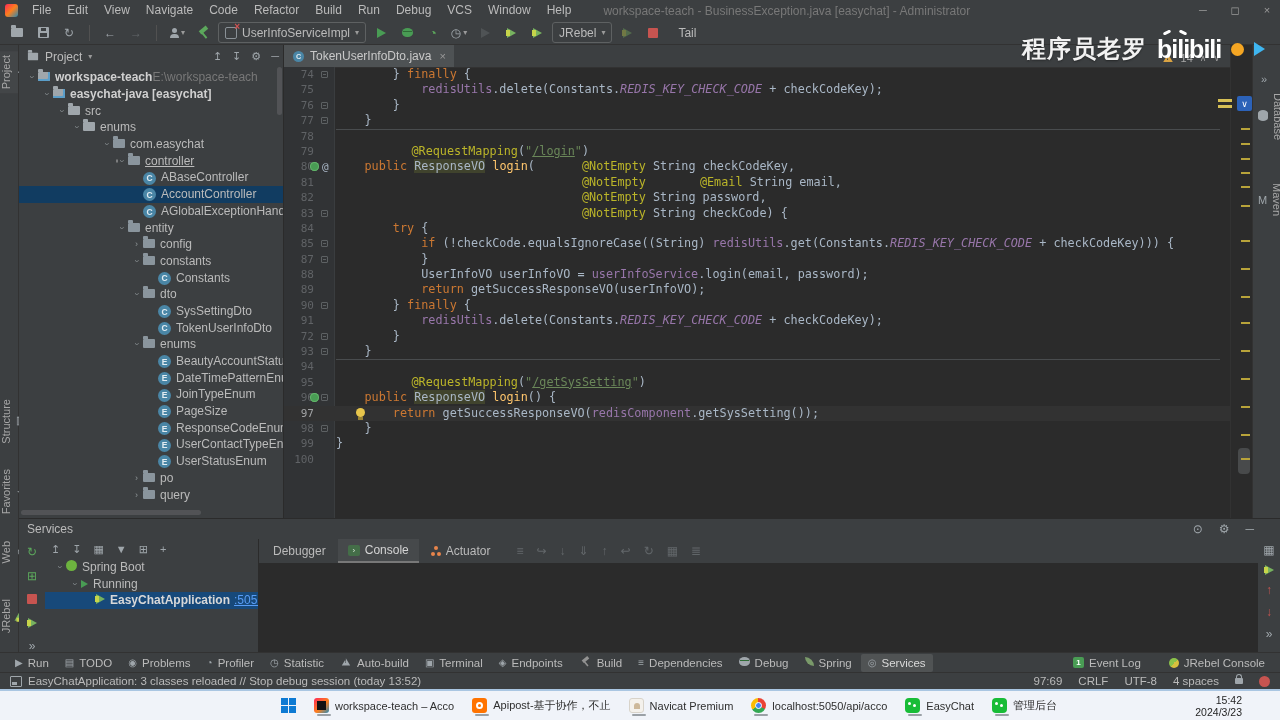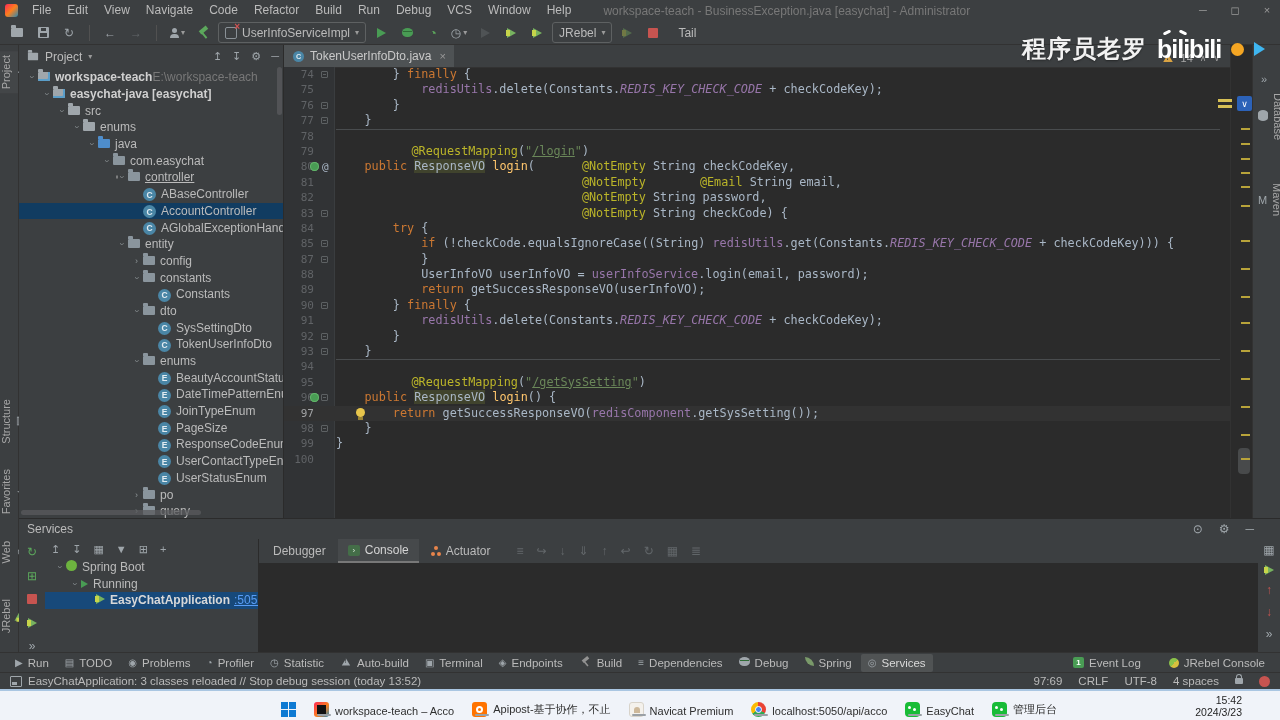--- a/index.html
+++ b/index.html
@@ -154,21 +154,21 @@
   .lock-ic{width:8px;height:6px;background:#9fa6ab;position:relative;display:inline-block;border-radius:1px;}
   .lock-ic::before{content:"";position:absolute;left:1px;top:-4px;width:4px;height:4px;border:1.5px solid #9fa6ab;border-bottom:none;border-radius:3px 3px 0 0;}
   .hector{width:11px;height:11px;border-radius:50%;background:#c75450;display:inline-block;}
   .winlike{width:10px;height:9px;border:1px solid #9fa6ab;border-radius:1px;position:relative;display:inline-block;margin-right:6px;}
   .winlike::after{content:"";position:absolute;left:1px;bottom:1px;width:5px;height:3px;background:#9fa6ab;}
 
   
   #tb-line{top:689px;left:0;width:1280px;height:2px;background:#aac6e2;}
   #taskbar{top:691px;left:0;width:1280px;height:29px;background:#f0f3f9;display:flex;align-items:center;}
   #tb-apps{position:absolute;left:272px;display:flex;align-items:center;height:29px;}
-  .tb-item{display:flex;align-items:flex-end;gap:6px;padding:0 9px;height:23px;position:relative;}
+  .tb-item{display:flex;align-items:center;gap:6px;padding:0 9px;height:23px;position:relative;}
   .tb-label{font-size:11px;color:#2f2f2f;white-space:nowrap;}
   .tb-dash{position:absolute;bottom:1px;left:12px;width:14px;height:2.5px;border-radius:2px;background:#9aa0a6;}
   .win-start{width:15px;height:15px;display:grid;grid-template-columns:7px 7px;grid-template-rows:7px 7px;gap:1px;}
   .win-start span{background:#0e7ad3;}
   .ij-ic{width:15px;height:15px;border-radius:3px;background:linear-gradient(135deg,#fe2857,#fc801d 55%,#2788b5);position:relative;}
   .ij-ic::after{content:"";position:absolute;inset:3px;background:#121212;}
   .apipost-ic{width:15px;height:15px;border-radius:3px;background:#ff7300;position:relative;}
   .apipost-ic::after{content:"";position:absolute;inset:4px;border:2px solid #fff;border-radius:50%;}
   .navicat-ic{width:15px;height:15px;border-radius:3px;background:#f4f1ec;border:1px solid #d8d3ca;box-sizing:border-box;position:relative;}
   .navicat-ic::after{content:"";position:absolute;left:4px;top:4px;width:6px;height:6px;border-radius:50% 50% 0 0;background:#cdb89a;}
@@ -318,25 +318,20 @@
         </div>
         <div class="tree-row" style="padding-left: 36px;">
           <span class="tchev open">›</span>
           <span class="ticon"><span class="fold-open"></span></span>
           <span>src</span>
         </div>
         <div class="tree-row" style="padding-left: 51px;">
           <span class="tchev open">›</span>
           <span class="ticon"><span class="fold-open"></span></span>
           <span>enums</span>
-        </div>
-        <div class="tree-row" style="padding-left: 66px;">
-          <span class="tchev open">›</span>
-          <span class="ticon"><span class="fold-open" style="background: rgb(78, 141, 203);"></span></span>
-          <span>java</span>
         </div>
         <div class="tree-row" style="padding-left: 81px;">
           <span class="tchev open">›</span>
           <span class="ticon"><span class="fold-open" style="background: rgb(138, 149, 157);"></span></span>
           <span>com.easychat</span>
         </div>
         <div class="tree-row" style="padding-left: 96px; text-decoration: underline;">
           <span class="tchev open">›</span>
           <span class="ticon"><span class="fold-open" style="background: rgb(138, 149, 157);"></span></span>
           <span>controller</span>
@@ -466,21 +461,21 @@
         <div class="crow"><span class="ln">81</span><span class="ctext"><span class="tk-p">                            </span><span class="tk-a">@NotEmpty</span><span class="tk-p"> </span><span class="tk-a">@Email</span><span class="tk-p"> String email,</span></span></div>
         <div class="crow"><span class="ln">82</span><span class="ctext"><span class="tk-p">                            </span><span class="tk-a">@NotEmpty</span><span class="tk-p"> String password,</span></span></div>
         <div class="crow"><span class="ln">83</span><span class="fold"></span><span class="ctext"><span class="tk-p">                            </span><span class="tk-a">@NotEmpty</span><span class="tk-p"> String checkCode) {</span></span></div>
         <div class="crow"><span class="ln">84</span><span class="ctext"><span class="tk-p">        </span><span class="tk-k">try</span><span class="tk-p"> {</span></span></div>
         <div class="crow"><span class="ln">85</span><span class="fold"></span><span class="ctext"><span class="tk-p">            </span><span class="tk-k">if</span><span class="tk-p"> (!checkCode.equalsIgnoreCase((String) </span><span class="tk-f">redisUtils</span><span class="tk-p">.get(Constants.</span><span class="tk-c">REDIS_KEY_CHECK_CODE</span><span class="tk-p"> + checkCodeKey))) {</span></span></div>
         <div class="crow"><span class="ln">87</span><span class="fold"></span><span class="ctext"><span class="tk-p">            }</span></span></div>
         <div class="crow"><span class="ln">88</span><span class="ctext"><span class="tk-p">            UserInfoVO userInfoVO = </span><span class="tk-f">userInfoService</span><span class="tk-p">.login(email, password);</span></span></div>
         <div class="crow"><span class="ln">89</span><span class="ctext"><span class="tk-p">            </span><span class="tk-k">return</span><span class="tk-p"> getSuccessResponseVO(userInfoVO);</span></span></div>
         <div class="crow"><span class="ln">90</span><span class="fold"></span><span class="ctext"><span class="tk-p">        } </span><span class="tk-k">finally</span><span class="tk-p"> {</span></span></div>
         <div class="crow"><span class="ln">91</span><span class="ctext"><span class="tk-p">            </span><span class="tk-f">redisUtils</span><span class="tk-p">.delete(Constants.</span><span class="tk-c">REDIS_KEY_CHECK_CODE</span><span class="tk-p"> + checkCodeKey);</span></span></div>
-        <div class="crow"><span class="ln">92</span><span class="fold"></span><span class="ctext"><span class="tk-p">        }</span></span></div>
+        <div class="crow"><span class="ln">72</span><span class="fold"></span><span class="ctext"><span class="tk-p">        }</span></span></div>
         <div class="crow"><span class="ln">93</span><span class="fold"></span><span class="ctext"><span class="tk-p">    }</span></span><span class="msep" style="bottom: -1px;"></span></div>
         <div class="crow"><span class="ln">94</span><span class="ctext"></span></div>
         <div class="crow"><span class="ln">95</span><span class="ctext"><span class="tk-p">    </span><span class="tk-a">@RequestMapping</span><span class="tk-p">(</span><span class="tk-s">"</span><span class="tk-sl">/getSysSetting</span><span class="tk-s">"</span><span class="tk-p">)</span></span></div>
         <div class="crow"><span class="ln">96</span><span class="fold"></span><span class="bean-ic gut-bean"></span><span class="ctext"><span class="tk-p">    </span><span class="tk-k">public</span><span class="tk-p"> </span><span class="tk-hl">ResponseVO</span><span class="tk-p"> </span><span class="tk-m">login</span><span class="tk-p">() {</span></span></div>
         <div class="crow cur"><span class="ln">97</span><span class="bulb-ic gut-bulb"></span><span class="ctext"><span class="tk-p">        </span><span class="tk-k">return</span><span class="tk-p"> getSuccessResponseVO(</span><span class="tk-f">redisComponent</span><span class="tk-p">.getSysSetting());</span></span></div>
         <div class="crow"><span class="ln">98</span><span class="fold"></span><span class="ctext"><span class="tk-p">    }</span></span></div>
         <div class="crow"><span class="ln">99</span><span class="ctext"><span class="tk-p">}</span></span></div>
         <div class="crow"><span class="ln">100</span><span class="ctext"></span></div>
       </div>
     <div id="inspect">

